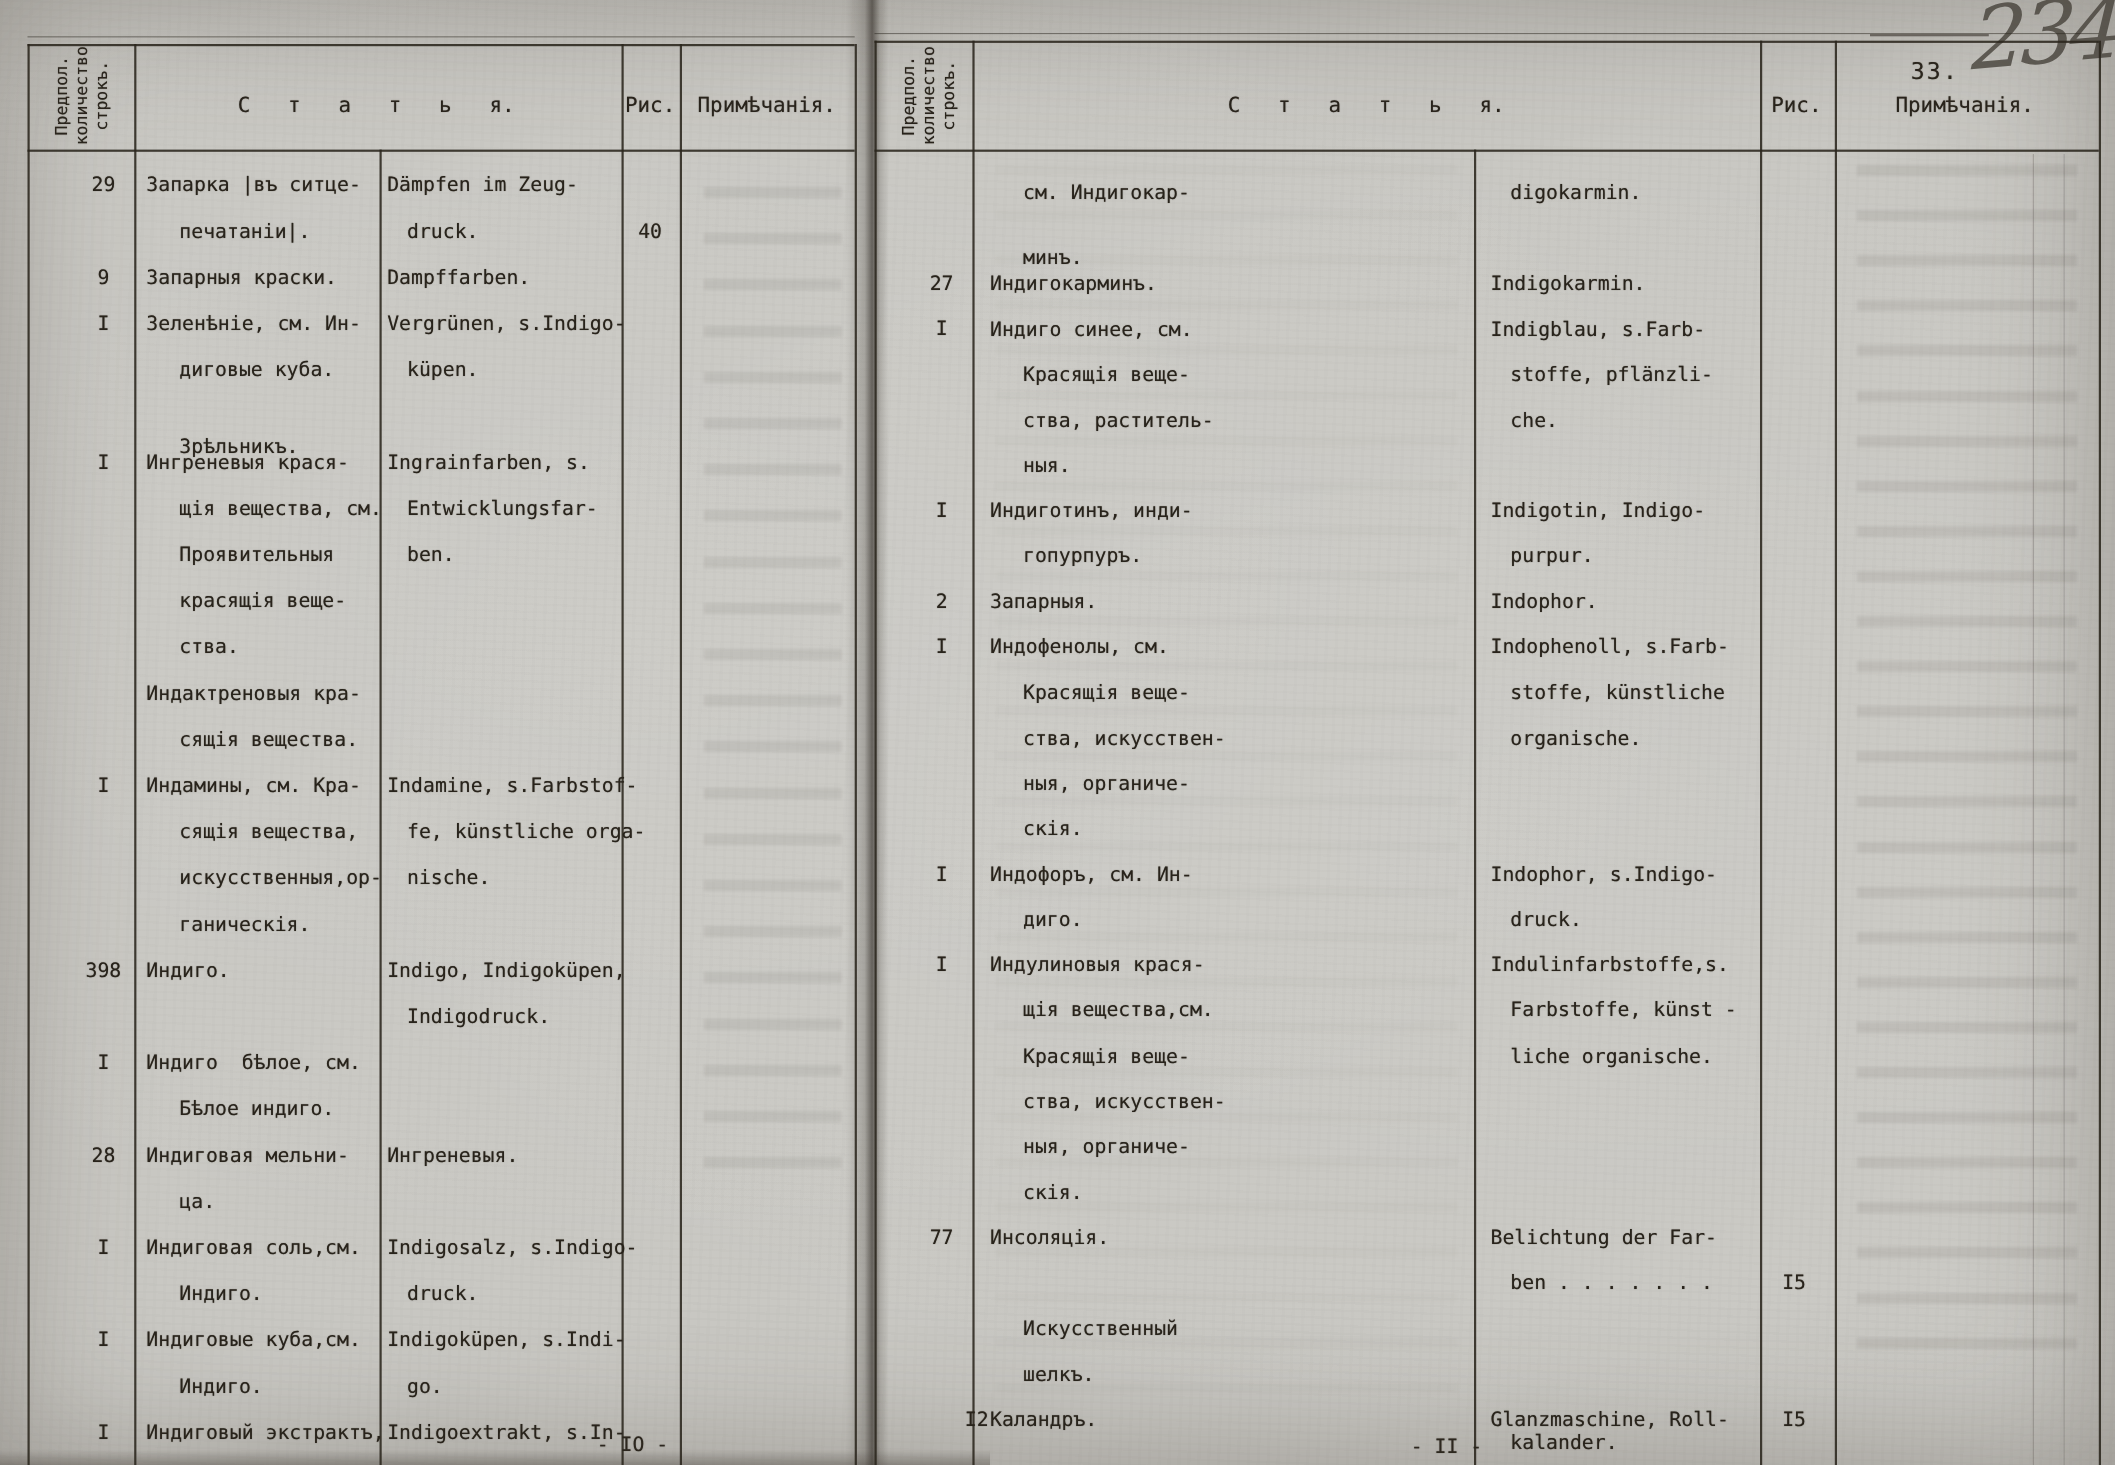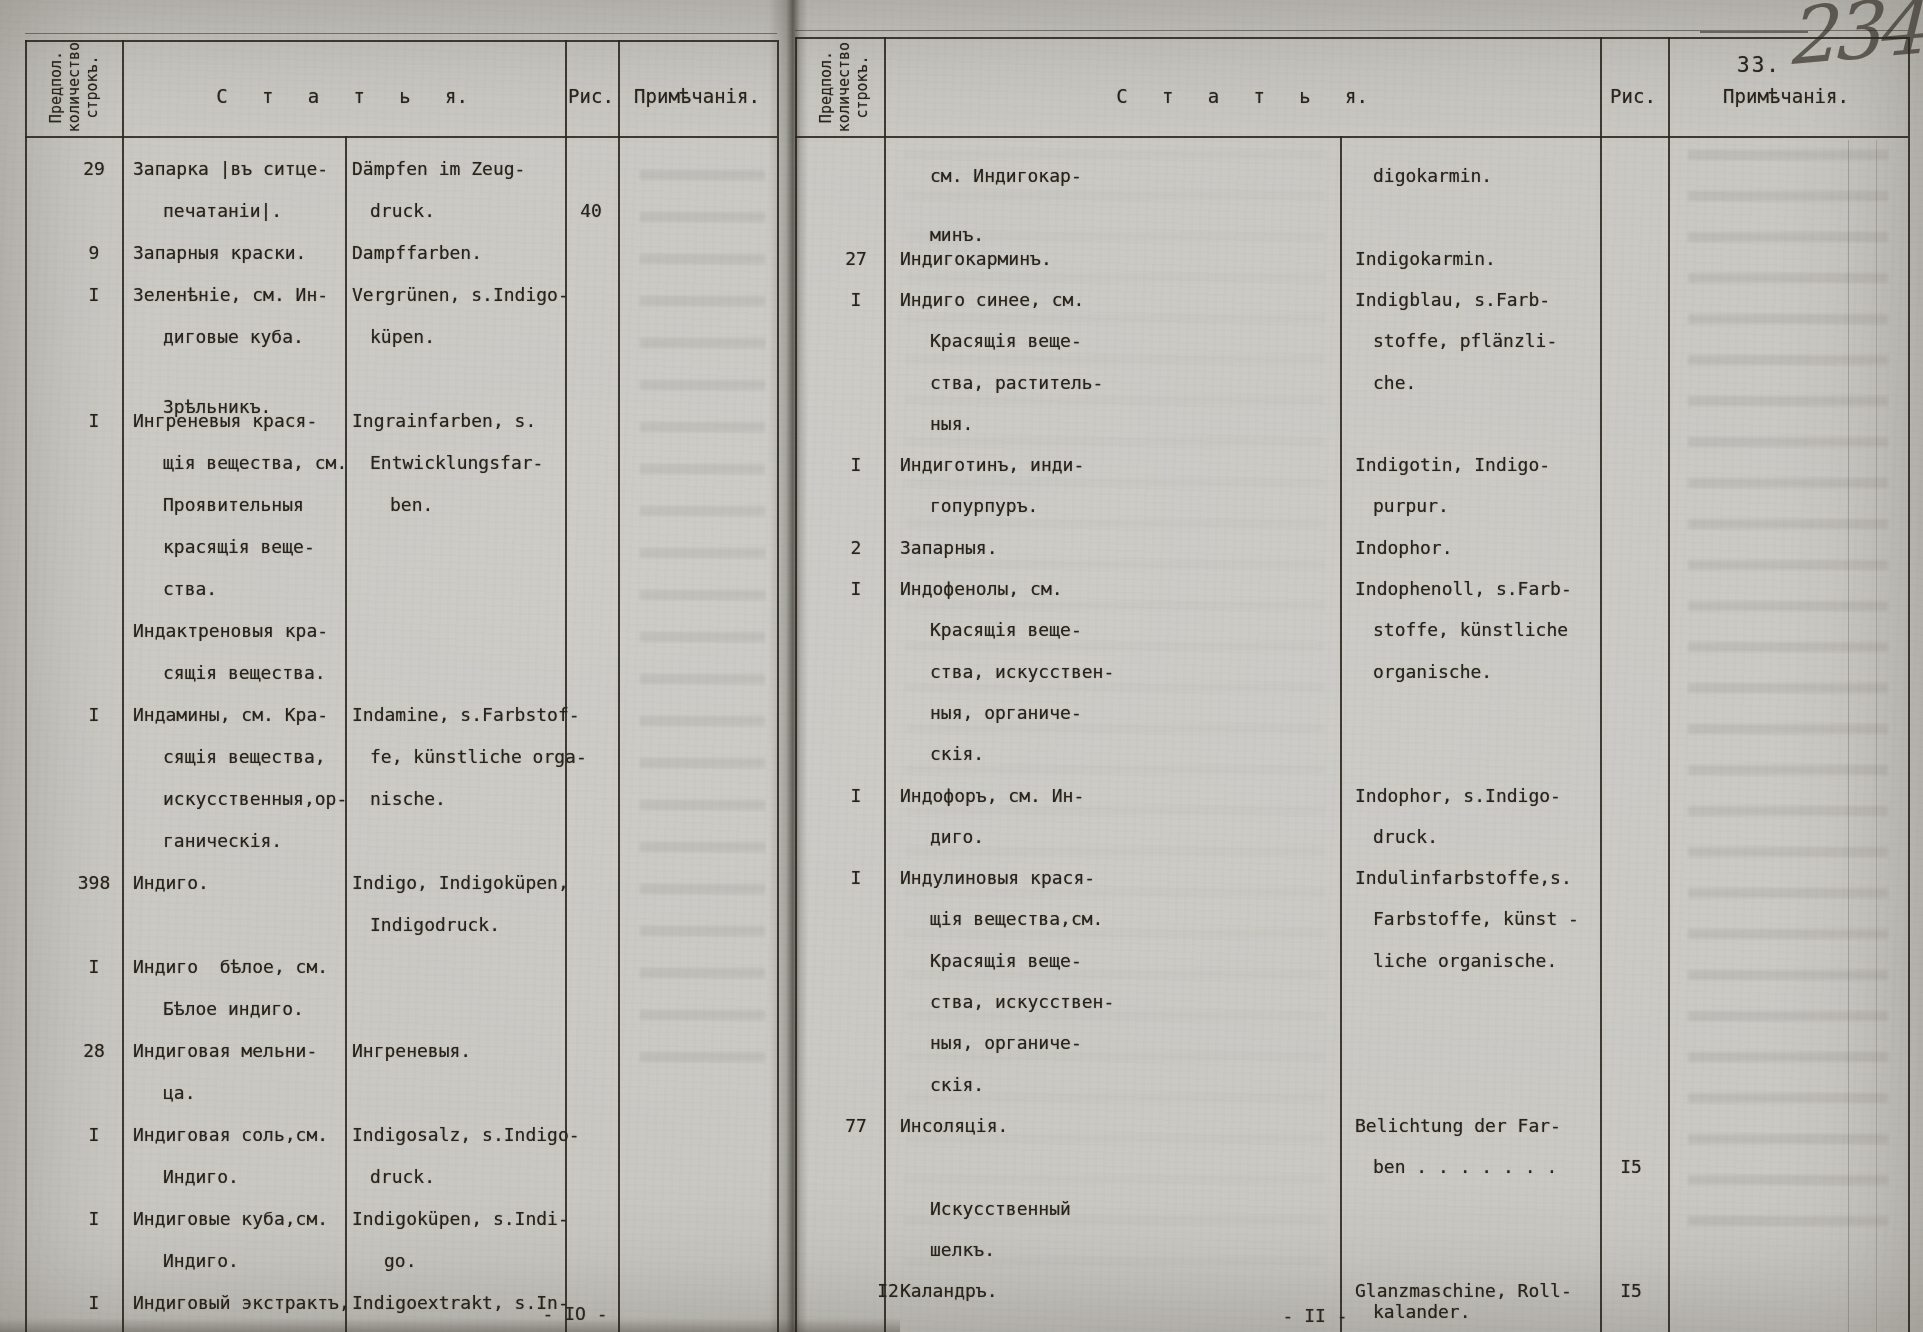--- a/index.html
+++ b/index.html
@@ -98,21 +98,21 @@
     <div class="t" style="left: 352px; top: 284px;">Vergrünen, s.Indigo-</div>
     <div class="t" style="left: 163px; top: 326px;">диговые куба.</div>
     <div class="t" style="left: 370px; top: 326px;">küpen.</div>
     <div class="t" style="left: 163px; top: 368px; margin-top: 28px;">Зрѣльникъ.</div>
     <div class="t c" style="left: 94px; top: 410px;">I</div>
     <div class="t" style="left: 133px; top: 410px;">Ингреневыя крася-</div>
     <div class="t" style="left: 352px; top: 410px;">Ingrainfarben, s.</div>
     <div class="t" style="left: 163px; top: 452px;">щія вещества, см.</div>
     <div class="t" style="left: 370px; top: 452px;">Entwicklungsfar-</div>
     <div class="t" style="left: 163px; top: 494px;">Проявительныя</div>
-    <div class="t" style="left: 370px; top: 494px; margin-left: 20px;">ben.</div>
+    <div class="t" style="left: 370px; top: 494px;">ben.</div>
     <div class="t" style="left: 163px; top: 536px;">красящія веще-</div>
     <div class="t" style="left: 163px; top: 578px;">ства.</div>
     <div class="t" style="left: 133px; top: 620px;">Индактреновыя кра-</div>
     <div class="t" style="left: 163px; top: 662px;">сящія вещества.</div>
     <div class="t c" style="left: 94px; top: 704px;">I</div>
     <div class="t" style="left: 133px; top: 704px;">Индамины, см. Кра-</div>
     <div class="t" style="left: 352px; top: 704px;">Indamine, s.Farbstof-</div>
     <div class="t" style="left: 163px; top: 746px;">сящія вещества,</div>
     <div class="t" style="left: 370px; top: 746px;">fe, künstliche orga-</div>
     <div class="t" style="left: 163px; top: 788px;">искусственныя,ор-</div>
@@ -131,21 +131,21 @@
     <div class="t" style="left: 163px; top: 1082px;">ца.</div>
     <div class="t c" style="left: 94px; top: 1124px;">I</div>
     <div class="t" style="left: 133px; top: 1124px;">Индиговая соль,см.</div>
     <div class="t" style="left: 352px; top: 1124px;">Indigosalz, s.Indigo-</div>
     <div class="t" style="left: 163px; top: 1166px;">Индиго.</div>
     <div class="t" style="left: 370px; top: 1166px;">druck.</div>
     <div class="t c" style="left: 94px; top: 1208px;">I</div>
     <div class="t" style="left: 133px; top: 1208px;">Индиговые куба,см.</div>
     <div class="t" style="left: 352px; top: 1208px;">Indigoküpen, s.Indi-</div>
     <div class="t" style="left: 163px; top: 1250px;">Индиго.</div>
-    <div class="t" style="left: 370px; top: 1250px; margin-left: 14px;">go.</div>
+    <div class="t" style="left: 370px; top: 1250px;">go.</div>
     <div class="t c" style="left: 94px; top: 1292px;">I</div>
     <div class="t" style="left: 133px; top: 1292px;">Индиговый экстрактъ,</div>
     <div class="t" style="left: 352px; top: 1292px;">Indigoextrakt, s.In-</div>
     <div class="hline thin" style="left: 795px; top: 30px; width: 1113px; height: 1px;"></div>
     <div class="hline" style="left: 795px; top: 37px; width: 1113px; height: 2px;"></div>
     <div class="hline" style="left: 795px; top: 136px; width: 1113px; height: 2px;"></div>
     <div class="vline" style="left: 795px; top: 37px; width: 2px; height: 1295px;"></div>
     <div class="vline" style="left: 884px; top: 37px; width: 2px; height: 1295px;"></div>
     <div class="vline" style="left: 1600px; top: 37px; width: 2px; height: 1295px;"></div>
     <div class="vline" style="left: 1668px; top: 37px; width: 2px; height: 1295px;"></div>

